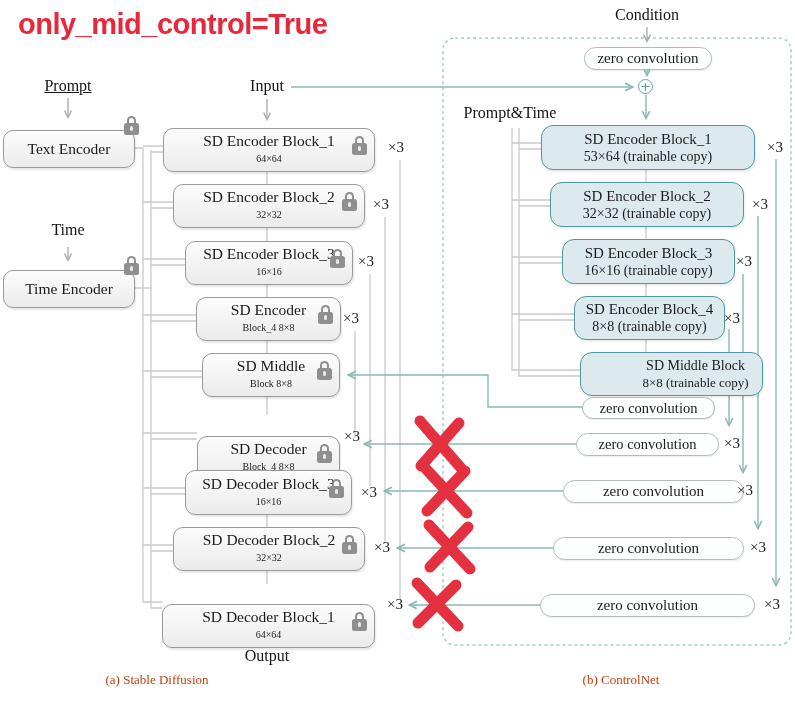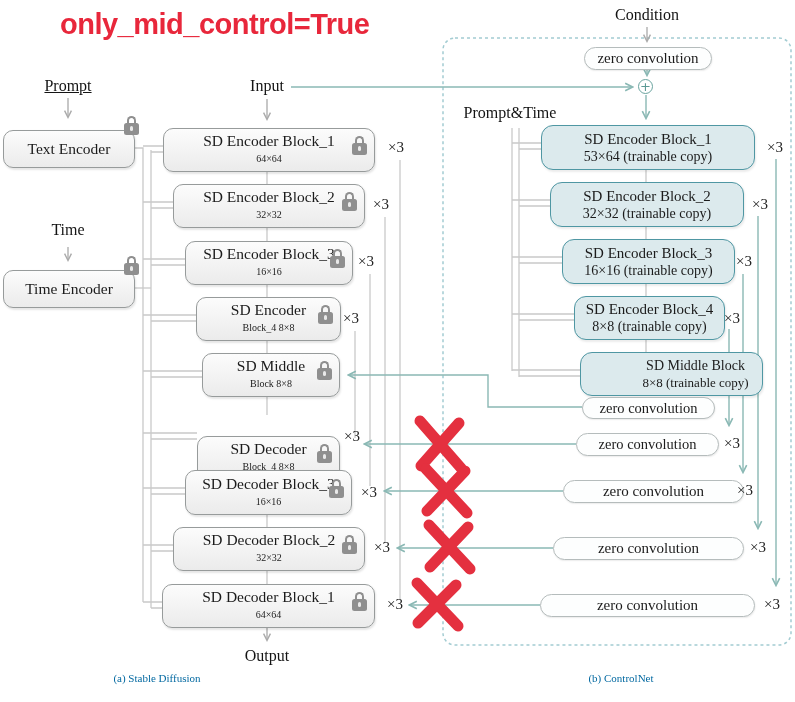--- a/index.html
+++ b/index.html
@@ -1,21 +1,21 @@
 <!DOCTYPE html>
 <html><head>
 <meta charset="utf-8">
 <style>
   html,body{margin:0;padding:0;background:#ffffff;}
   #stage{position:relative;width:795px;height:702px;background:#ffffff;overflow:hidden;
          font-family:"Liberation Serif","DejaVu Serif",serif;color:#1b1b1b;}
   #wires{position:absolute;left:0;top:0;width:795px;height:702px;}
 
   .title{position:absolute;left:18px;top:8px;font-family:"Liberation Sans","DejaVu Sans",sans-serif;
-         font-weight:700;font-size:29px;letter-spacing:-0.5px;color:#e8273b;margin-left:42px;}
+         font-weight:700;font-size:29px;letter-spacing:-0.5px;color:#e8273b;}
 
   .lbl{position:absolute;font-size:16px;text-align:center;color:#141414;}
 
   .blk{position:absolute;border:1.4px solid #979b9b;border-radius:10px;
        background:linear-gradient(180deg,#fcfcfc 0%,#ebebeb 100%);
        box-shadow:1px 1.5px 2px rgba(0,0,0,0.10);
        display:flex;flex-direction:column;justify-content:center;align-items:center;
        font-size:15.5px;line-height:18px;text-align:center;}
   .blk .l2{font-size:10px;}
 
@@ -38,21 +38,21 @@
         border:2.2px solid #8f8f8f;border-bottom:none;border-radius:5px 5px 0 0;box-sizing:border-box;}
   .lock::after{content:"";position:absolute;left:6px;top:3px;width:3px;height:5px;
         background:#e9e9e9;border-radius:1.5px;}
   .lock.center{right:7px;top:calc(50% - 7px);}
   .lock.corner{right:-5px;top:-8px;}
 
   .plus{position:absolute;left:638px;top:79px;width:15px;height:15px;border:1.2px solid #6aa49f;
         border-radius:50%;background:#ffffff;color:#5c9a95;font-size:13px;line-height:14px;
         text-align:center;box-sizing:border-box;font-family:"DejaVu Sans",sans-serif;}
 
-  .caption{position:absolute;font-size:11px;text-align:center;color:#0369a1;}
+  .caption{position:absolute;font-size:13px;text-align:center;color:#c2410c;}
 </style>
 </head>
 <body>
 
 <div id="stage">
 
   <svg id="wires" width="795" height="702" viewBox="0 0 795 702">
     <defs>
       <marker id="ar-teal" viewBox="0 0 10 10" refX="8" refY="5" markerWidth="7.5" markerHeight="7.5" orient="auto-start-reverse">
         <path d="M1.5,1.5 L8.5,5 L1.5,8.5" fill="none" stroke="#8ab8b4" stroke-width="1.5"></path>
@@ -194,21 +194,21 @@
   <div class="blk" style="left:185px;top:470px;width:165px;height:43px;">
     <span>SD Decoder Block_3</span>
     <span class="l2">16×16</span>
     <span class="lock center"></span>
   </div>
   <div class="blk" style="left:173px;top:527px;width:190px;height:42px;">
     <span>SD Decoder Block_2</span>
     <span class="l2">32×32</span>
     <span class="lock center"></span>
   </div>
-  <div class="blk" style="left:162px;top:584px;width:211px;height:42px;">
+  <div class="blk" style="left:162px;top:604px;width:211px;height:42px;">
     <span>SD Decoder Block_1</span>
     <span class="l2">64×64</span>
     <span class="lock center"></span>
   </div>
 
   <div class="pill" style="left:584px;top:47px;width:126px;height:21px;">
     <span>zero convolution</span>
   </div>
   <div class="plus">+</div>
 

